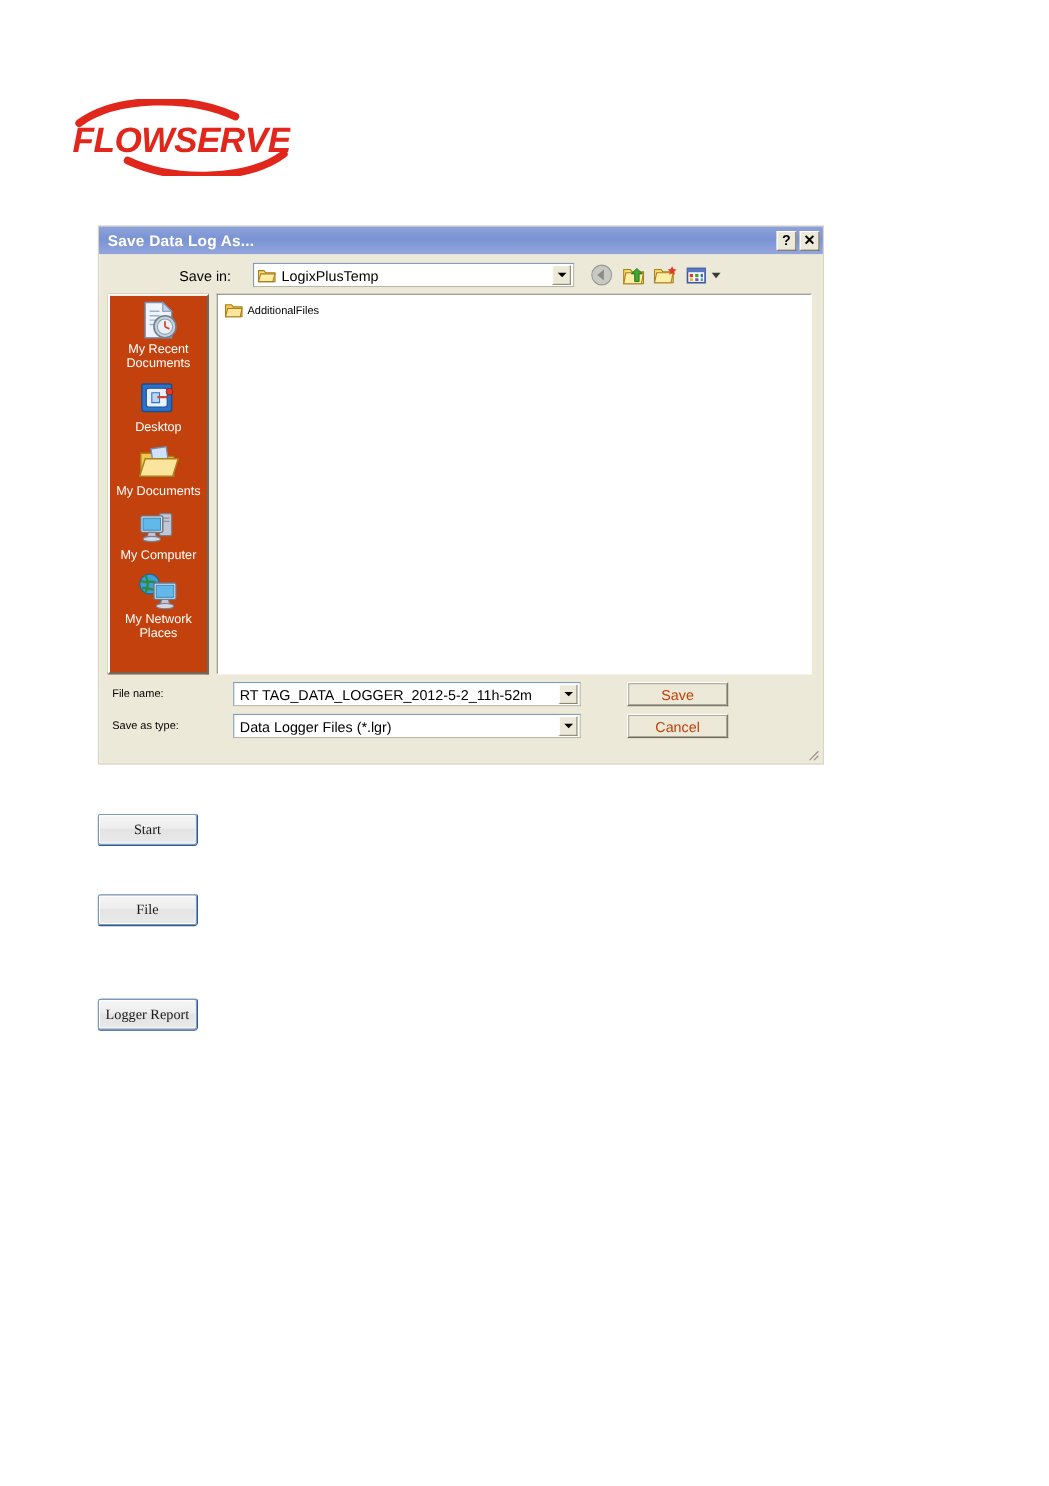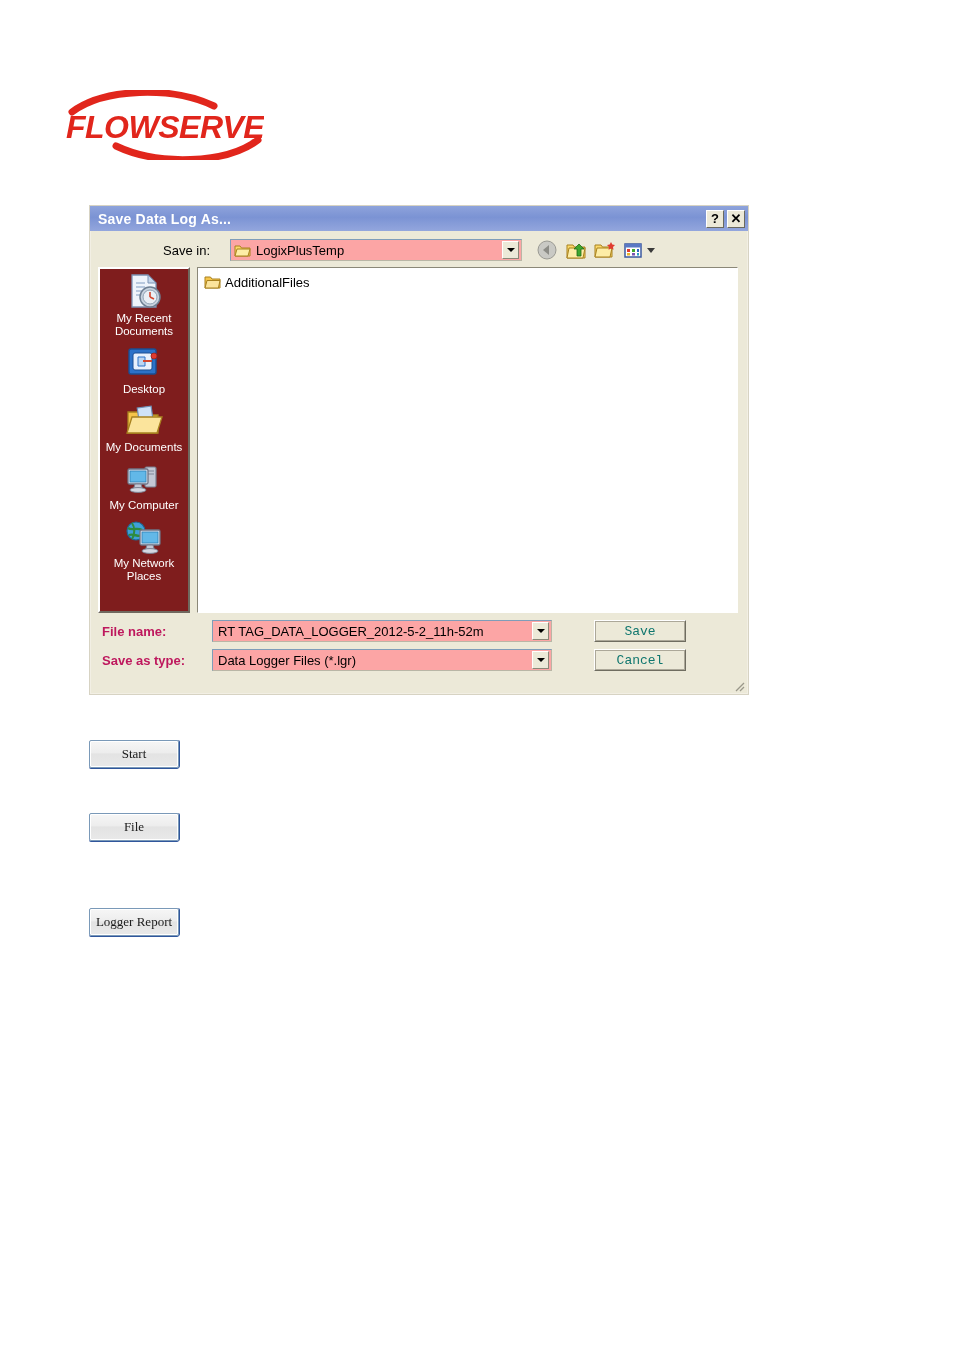--- a/index.html
+++ b/index.html
@@ -83,21 +83,21 @@
   }
   .savein-label {
     width: 120px;
     text-align: right;
     padding-right: 20px;
     font-size: 13px;
     color: #000;
     white-space: nowrap;
   }
   .combo {
-    background: #fca5a5;
+    background: #ffffff;
     border-top: 1px solid #7f9db9;
     border-left: 1px solid #7f9db9;
     border-right: 1px solid #b9b6a6;
     border-bottom: 1px solid #b9b6a6;
     height: 22px;
     display: flex;
     align-items: center;
     box-sizing: border-box;
     overflow: hidden;
   }
@@ -148,21 +148,21 @@
 
   
   .dlg-body {
     display: flex;
     padding: 0 10px 0 8px;
     height: 346px;
     box-sizing: border-box;
   }
   .places {
     width: 92px;
-    background: #7f1d1d;
+    background: #c2410c;
     border-top: 2px solid #ffffff;
     border-left: 2px solid #ffffff;
     border-right: 2px solid #6f685e;
     border-bottom: 2px solid #6f685e;
     box-sizing: border-box;
     padding-top: 4px;
     display: flex;
     flex-direction: column;
     align-items: center;
   }
@@ -190,62 +190,61 @@
     border-left: 1px solid #8b8878;
     border-right: 1px solid #ffffff;
     border-bottom: 1px solid #ffffff;
     box-sizing: border-box;
     padding: 5px 0 0 4px;
   }
   .file-item {
     display: flex;
     align-items: center;
     gap: 4px;
-    font-size: 13px;
+    font-size: 10px;
     color: #000;
     height: 19px;
     padding-left: 2px;
   }
   .folder-icon-sm { width: 17px; height: 15px; display: block; }
 
   
   .footer {
     padding: 7px 10px 0 8px;
   }
   .footer-row {
     display: flex;
     align-items: center;
     margin-bottom: 7px;
   }
   .footer-label {
     width: 110px;
-    font-size: 13px;
-    color: #be185d;
+    font-size: 10px;
+    color: #000000;
     padding-left: 4px;
     white-space: nowrap;
-    font-weight: bold;
-  }
-  .footer-combo { width: 340px; }
+  }
+  .footer-combo { width: 316px; }
   .footer-btn {
     width: 92px;
     height: 22px;
     margin-left: 42px;
     background: #ece9d8;
     border-top: 1px solid #ffffff;
     border-left: 1px solid #ffffff;
     border-right: 1px solid #6f6d60;
     border-bottom: 1px solid #6f6d60;
     box-shadow: 0 0 0 1px #aca899 inset;
     font-size: 13px;
-    color: #0f766e;
+    color: #c2410c;
     display: flex;
     align-items: center;
     justify-content: center;
     box-sizing: border-box;
-    font-family: Liberation Mono, monospace;
+    font-family: Liberation Sans, sans-serif;
   }
   .grip {
     position: absolute;
     right: 3px;
     bottom: 2px;
     width: 14px;
     height: 14px;
   }
 
   

